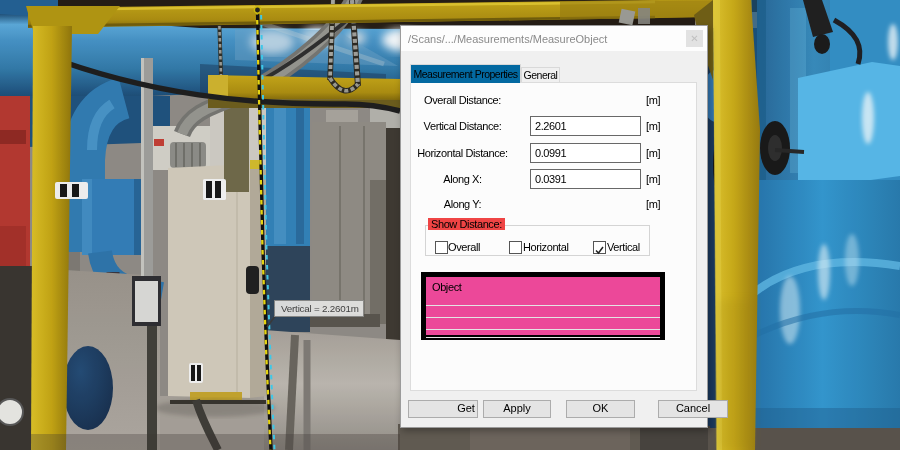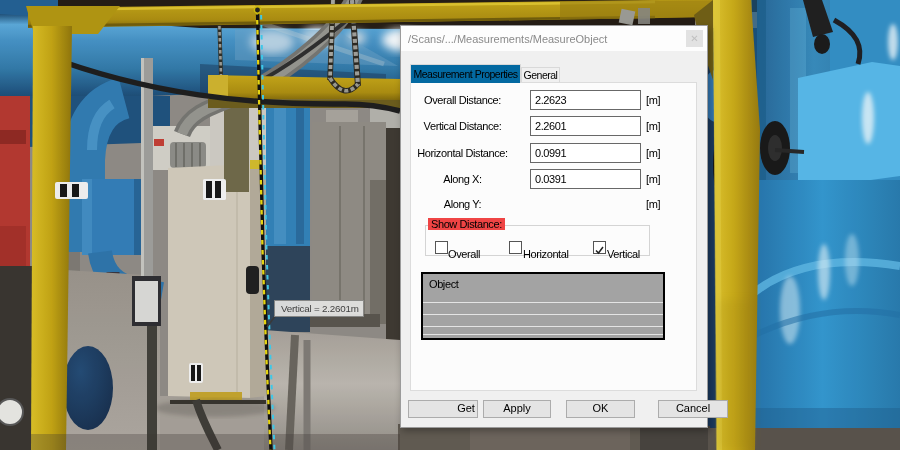--- a/index.html
+++ b/index.html
@@ -11,22 +11,22 @@
   .close{position:absolute;right:4px;top:4px;width:17px;height:17px;background:#e2e2e2;color:#c0c0c0;font-size:10px;text-align:center;line-height:17px;}
   .tab1{position:absolute;left:9px;top:38px;width:111px;height:19px;background:#0369a1;border:1px solid #d9d9d9;border-bottom:none;font-size:10.5px;letter-spacing:-.5px;line-height:18px;color:#000;z-index:3;box-sizing:border-box;text-align:center;white-space:nowrap;}
   .tab2{position:absolute;left:120px;top:41px;width:39px;height:16px;background:#f0f0f0;border:1px solid #d9d9d9;border-bottom:none;font-size:10.5px;letter-spacing:-.5px;line-height:15px;color:#000;z-index:1;box-sizing:border-box;text-align:center;}
   .panel{position:absolute;left:9px;top:56px;width:287px;height:309px;background:#fcfcfc;border:1px solid #dcdcdc;box-sizing:border-box;z-index:2;}
   .lbl{position:absolute;left:0;width:103px;text-align:center;font-size:11px;letter-spacing:-.4px;color:#000;line-height:20px;white-space:nowrap;}
   .inp{position:absolute;left:119px;width:111px;height:20px;background:#fff;border:1px solid #686868;font-size:11px;letter-spacing:-.4px;padding:0 0 0 4px;line-height:19px;color:#000;box-sizing:border-box;}
   .um{position:absolute;left:235px;font-size:11px;letter-spacing:-.4px;color:#000;line-height:20px;}
   .grp{position:absolute;left:14px;top:142px;width:225px;height:31px;border:1px solid #d4d4d4;box-sizing:border-box;}
   .grpl{position:absolute;left:17px;top:135px;background:#ef4444;padding:0 3px;font-size:11px;letter-spacing:-.4px;line-height:12px;}
   .cb{position:absolute;width:11px;height:11px;border:1px solid #555;background:#fff;top:158px;}
-  .cbl{position:absolute;top:164px;font-size:11px;letter-spacing:-.4px;line-height:14px;}
-  .list{position:absolute;left:10px;top:189px;width:244px;height:68px;background:#a3a3a3;border:2px solid #000000;box-sizing:border-box;padding-left:48px;}
+  .cbl{position:absolute;top:157px;font-size:11px;letter-spacing:-.4px;line-height:14px;}
+  .list{position:absolute;left:10px;top:189px;width:244px;height:68px;background:#ec4899;border:5px solid #000000;box-sizing:border-box;padding-left:48px;}
   .lrow{position:absolute;left:0;width:100%;border-top:1px solid #e4e4e4;}
   .btn{position:absolute;top:374px;height:18px;background:#e4e4e4;border:1px solid #acacac;box-sizing:border-box;font-size:11px;text-align:center;line-height:15px;color:#000;}
 </style>
 </head>
 <body>
 <div id="stage">
 <svg id="bg" width="900" height="450" viewBox="0 0 900 450">
   <defs>
     <linearGradient id="pipeG" x1="0" y1="0" x2="0" y2="1">
       <stop offset="0" stop-color="#1b4e78"></stop>
@@ -271,21 +271,20 @@
 </svg>
 
 <div id="dlg">
   <div class="tbar"></div>
   <div class="ttext">/Scans/.../Measurements/MeasureObject</div>
   <div class="close">✕</div>
   <div class="tab1">Measurement Properties</div>
   <div class="tab2">General</div>
   <div class="panel">
     <div class="lbl" style="top:7px;">Overall Distance:</div>
-    <div class="inp" style="top:7px;">2.2623</div>
     <div class="um" style="top:7px;">[m]</div>
     <div class="lbl" style="top:33px;">Vertical Distance:</div>
     <div class="inp" style="top:33px;">2.2601</div>
     <div class="um" style="top:33px;">[m]</div>
     <div class="lbl" style="top:59.5px;">Horizontal Distance:</div>
     <div class="inp" style="top:59.5px;">0.0991</div>
     <div class="um" style="top:59.5px;">[m]</div>
     <div class="lbl" style="top:86px;">Along X:</div>
     <div class="inp" style="top:86px;">0.0391</div>
     <div class="um" style="top:86px;">[m]</div>

